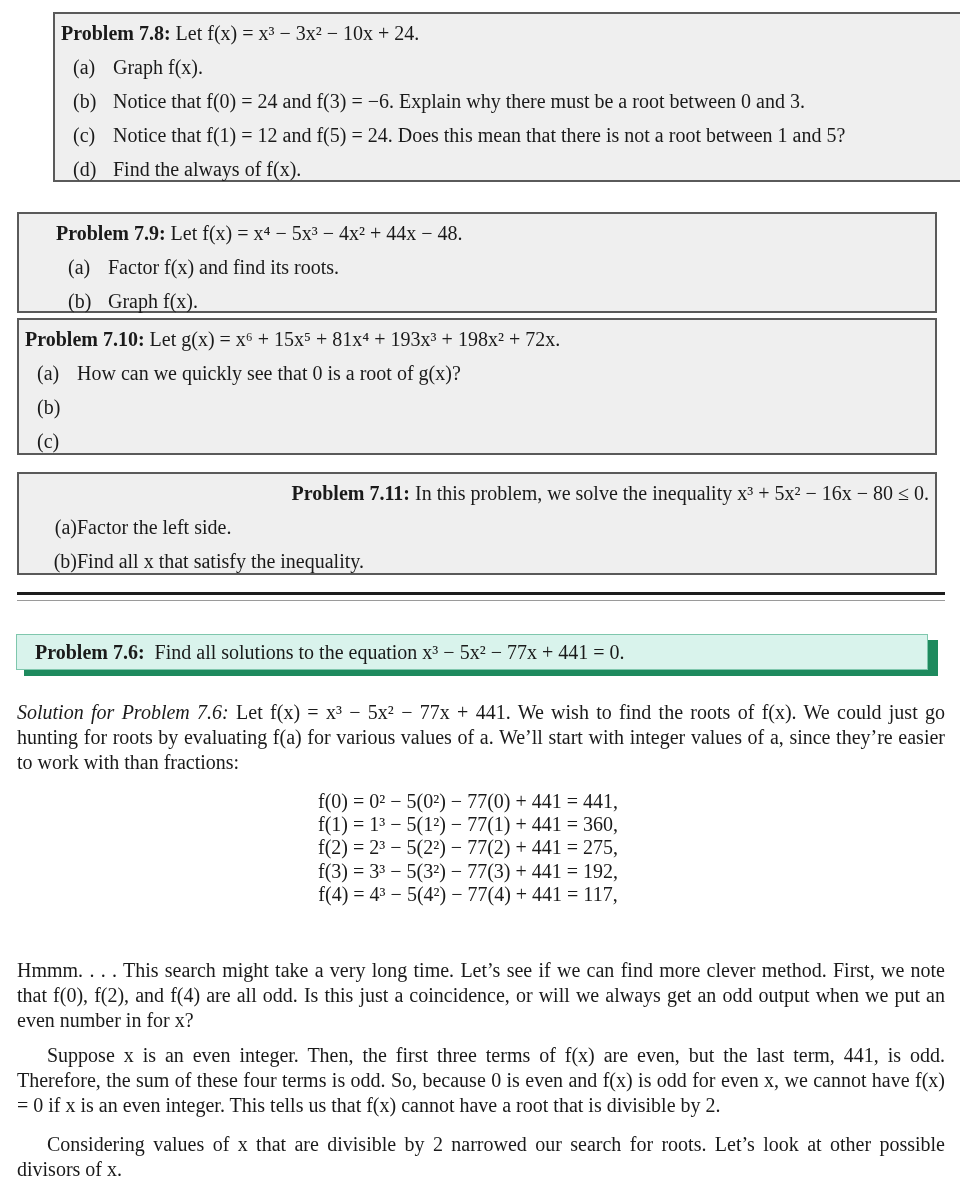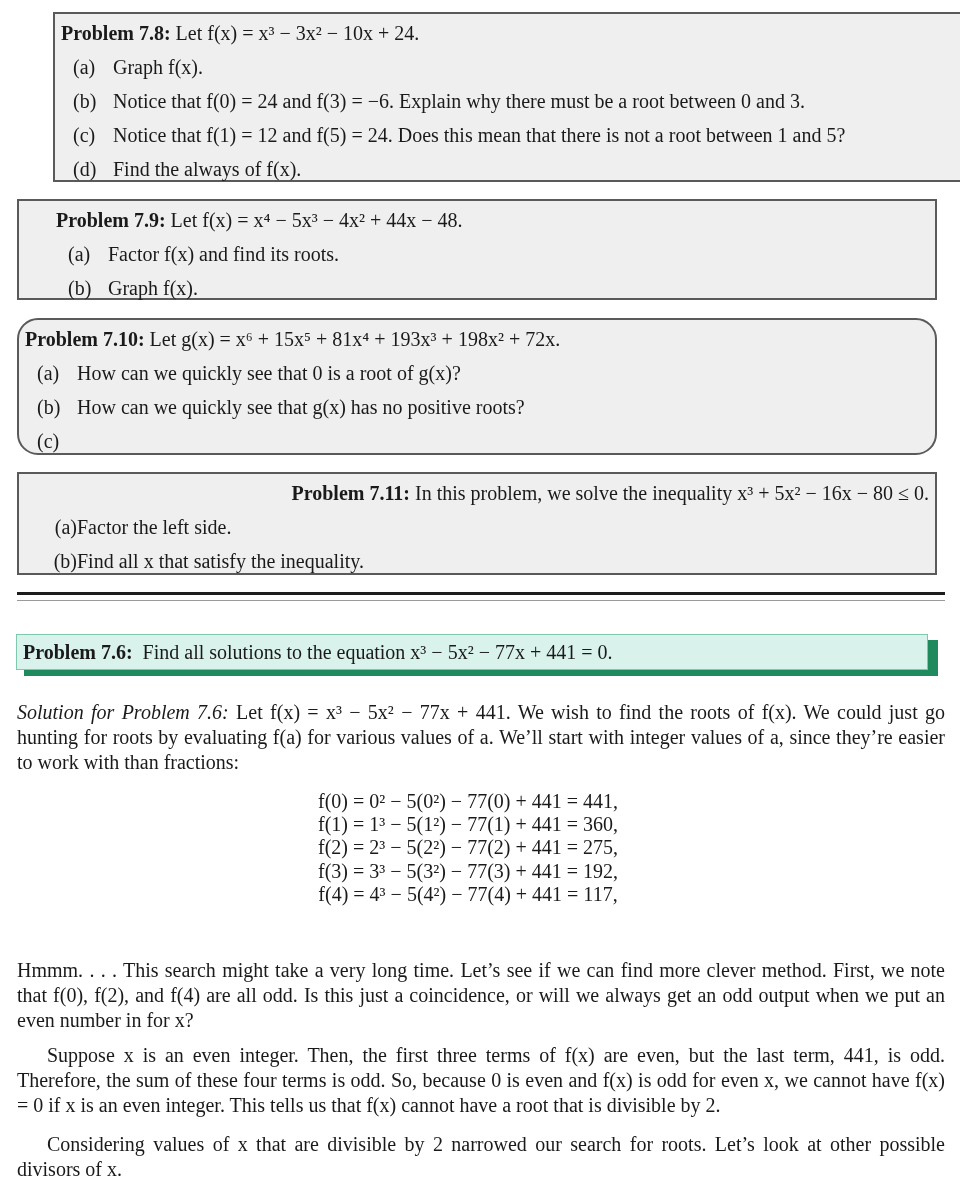--- a/index.html
+++ b/index.html
@@ -18,35 +18,35 @@
     line-height: 34px;
     padding: 2px 6px 4px 6px;
   }
   .box .head { display: block; }
   .box .head b { font-weight: bold; }
   .box .part { display: flex; padding-left: 12px; }
   .box .part .lbl { width: 40px; flex: 0 0 40px; }
   i, .it { font-style: italic; }
 
   #p78 { top: 12px; height: 170px; margin-left: 36px; }
-  #p79 { top: 199px; height: 101px; padding-left: 37px; }
-  #p710 { top: 318px; height: 137px; border-radius: 21px; }
+  #p79 { top: 212px; height: 101px; padding-left: 37px; }
+  #p710 { top: 318px; height: 137px; }
   #p711 { top: 472px; height: 103px; text-align: right; }
 
   .rule-thick { position: absolute; left: 17px; width: 928px; top: 592px; height: 3px; background: #1c1c1c; }
   .rule-thin { position: absolute; left: 17px; width: 928px; top: 600px; height: 1px; background: #9a9a9a; }
 
   .green-shadow {
     position: absolute; left: 24px; top: 640px; width: 914px; height: 36px; background: #1e8a5e;
   }
   .green-box {
     position: absolute; left: 16px; top: 634px; width: 912px; height: 36px;
     background: #d9f3ec; border: 1px solid #7fc7ad; box-sizing: border-box;
     font-family: "Liberation Serif", serif; font-size: 20px; line-height: 34px;
-    padding-left: 6px;
+    padding-left: 18px;
   }
   .green-box b { font-weight: bold; }
 
   .para {
     position: absolute; left: 17px; width: 928px;
     font-family: "Liberation Serif", serif; font-size: 20px; line-height: 25px;
     text-align: justify;
   }
   .para.indent { text-indent: 30px; }
   #sol { top: 700px; }
@@ -105,21 +105,20 @@
   <div class="head">
     <b>Problem 7.10:</b>
     <span>Let g(x) = x⁶ + 15x⁵ + 81x⁴ + 193x³ + 198x² + 72x.</span>
   </div>
   <div class="part">
       <span class="lbl">(a)</span>
       <span>How can we quickly see that 0 is a root of g(x)?</span>
     </div>
   <div class="part">
       <span class="lbl">(b)</span>
-      <span>How can we quickly see that g(x) has no positive roots?</span>
     </div>
   <div class="part">
       <span class="lbl">(c)</span>
     </div>
 </div>
 
 <div class="box" id="p711">
   <div class="head">
     <b>Problem 7.11:</b>
     <span>In this problem, we solve the inequality x³ + 5x² − 16x − 80 ≤ 0.</span>

